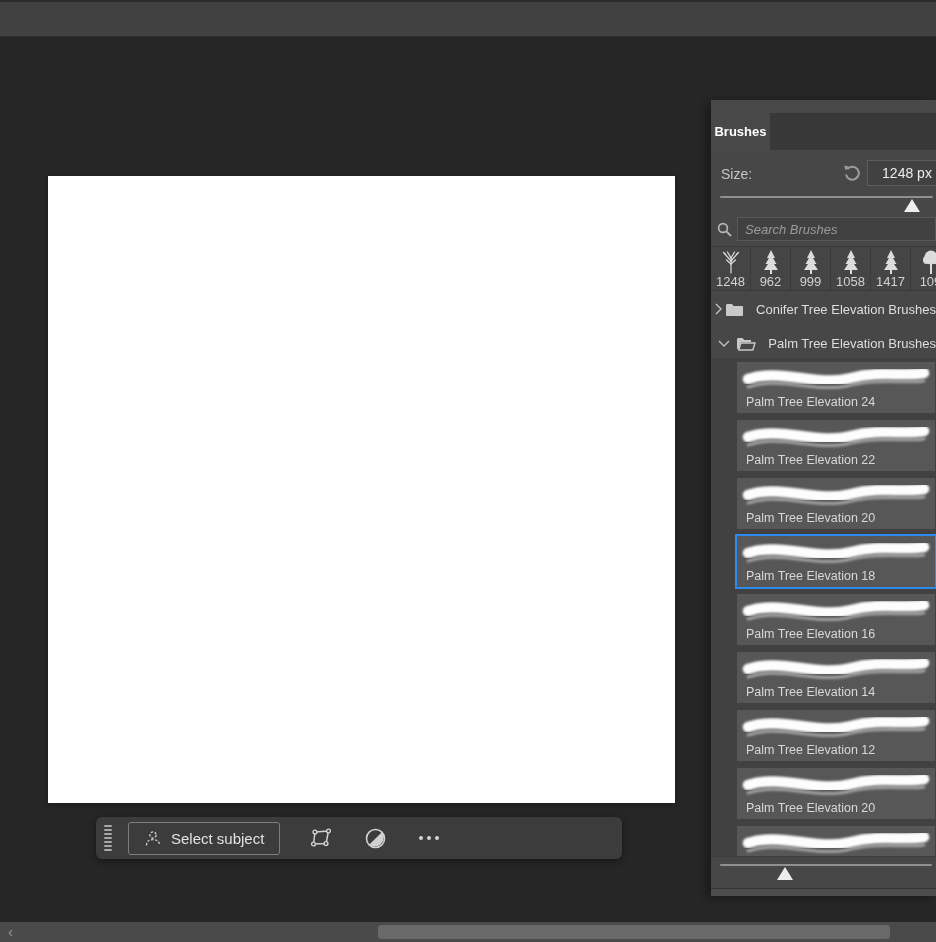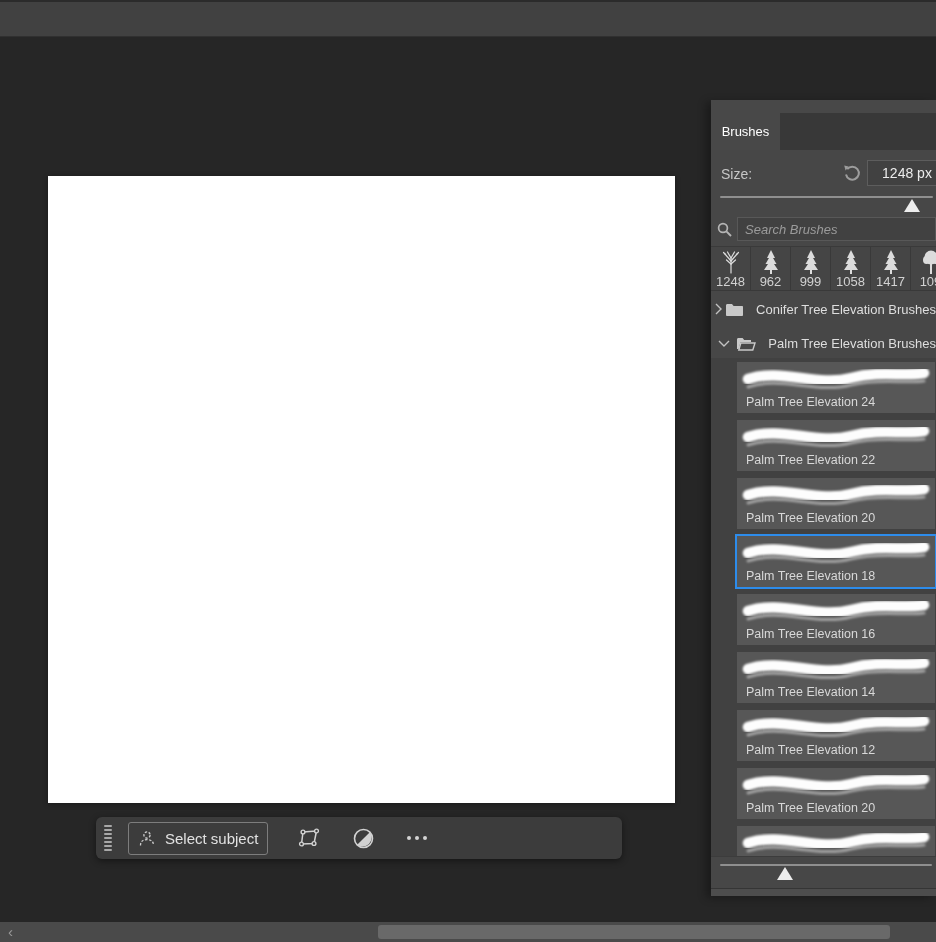--- a/index.html
+++ b/index.html
@@ -26,41 +26,41 @@
   
   .taskbar {
     position:absolute; left:96px; top:817px; width:526px; height:42px;
     background:#3c3c3c; border-radius:6px;
     box-shadow:0 2px 7px rgba(0,0,0,0.45);
     display:flex; align-items:center;
   }
   .grip { margin-left:8px; display:flex; flex-direction:column; gap:2px; }
   .grip span { width:8px; height:2px; background:#a8a8a8; border-radius:1px; }
   .tb-btn {
-    height:33px; margin-left:10px; padding:0 9px;
+    height:33px; margin-left:10px; padding:0 15px;
     background:transparent; border:1px solid #7d7d7d; border-radius:3px;
     display:flex; align-items:center; gap:9px;
     color:#e2e2e2; font-size:15px; cursor:pointer; white-space:nowrap;
   }
   .tb-btn:first-of-type { margin-left:16px; }
   .tb-icon-btn { margin-left:28px; display:flex; align-items:center; justify-content:center; width:26px; height:26px; cursor:pointer; }
   .dots { display:flex; gap:4px; }
   .dots i { width:4px; height:4px; border-radius:50%; background:#d4d4d4; }
 
   
   .panel {
     position:absolute; left:711px; top:100px; width:225px; height:796px;
     background:#474747; box-shadow:-5px 2px 8px rgba(0,0,0,0.3);
     overflow:hidden;
   }
   .panel-topstrip { height:13px; background:#484848; }
   .tabbar { height:37px; background:#383838; display:flex; }
   .tab-active {
-    width:69px; background:#484848; color:#ffffff;
-    font-size:13px; font-weight:normal;
+    width:59px; background:#484848; color:#ffffff;
+    font-size:13px; font-weight:bold;
     display:flex; align-items:center; justify-content:center; cursor:pointer;
   }
   .size-row {
     position:absolute; left:0; top:60px; width:225px; height:27px;
     display:flex; align-items:center;
   }
   .size-label { margin-left:10px; font-size:14px; color:#c6c6c6; }
   .reset-btn { position:absolute; left:130px; top:2px; width:22px; height:22px; cursor:pointer; }
   .size-input {
     position:absolute; left:156px; top:0; width:80px; height:26px;

